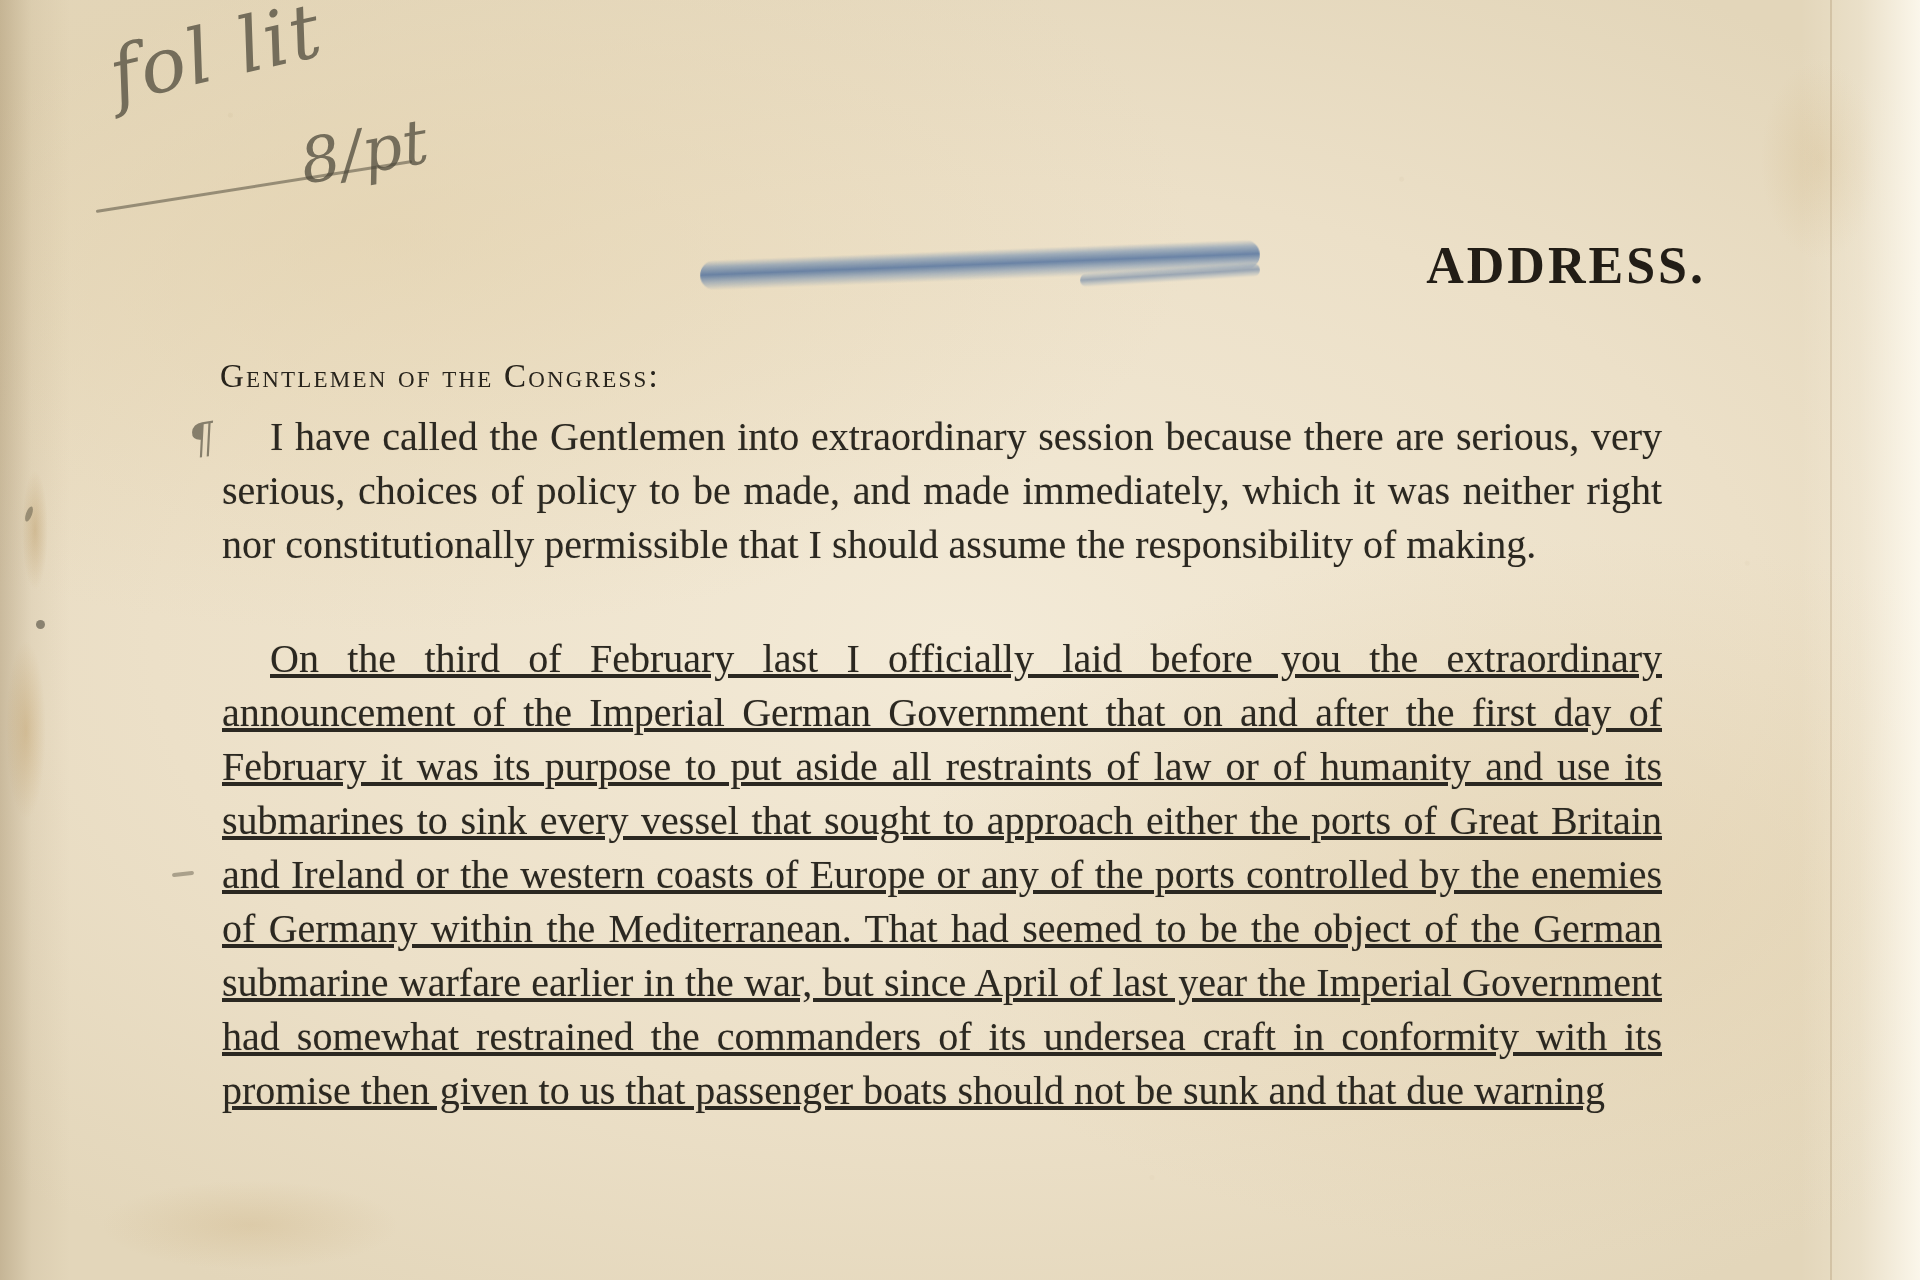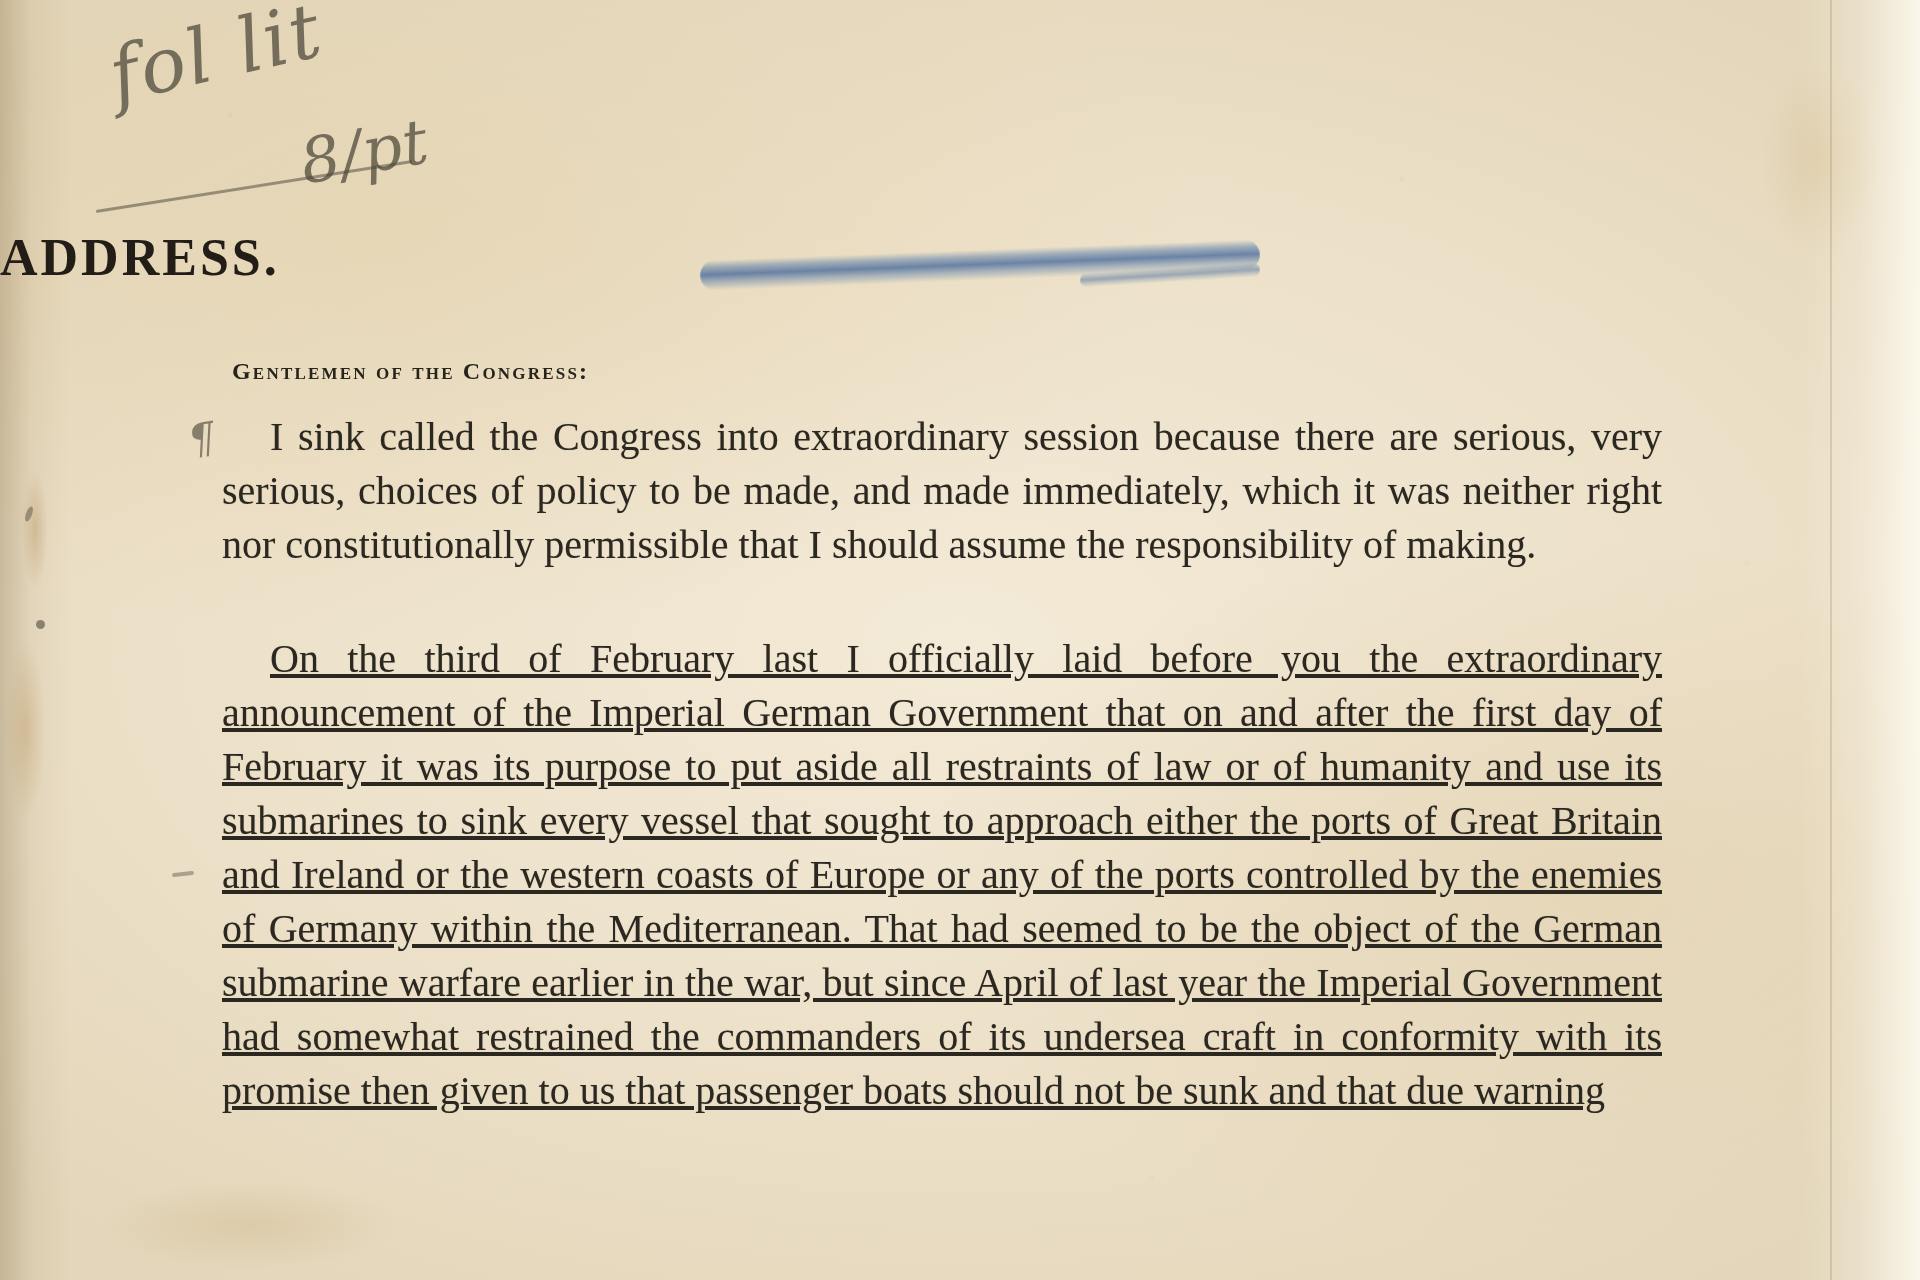--- a/index.html
+++ b/index.html
@@ -143,36 +143,37 @@
 
   
   .doc-body {
     position: absolute;
     left: 0; top: 0;
     width: 1920px;
     color: #2b2922;
   }
   .title {
     position: absolute;
-    left: 0; top: 228px;
+    left: 0; top: 236px;
     width: 1690px;
-    text-align: left;
+    text-align: right;
     font-size: 52px;
     letter-spacing: 3px;
     font-weight: 700;
     color: #241f18;
     font-family: "Liberation Serif", serif;
+    padding-left: 16px;
   }
   .salutation {
     position: absolute;
-    left: 232px; top: 358px;
-    font-size: 24px;
+    left: 220px; top: 358px;
+    font-size: 33px;
     letter-spacing: 2.2px;
     font-variant: small-caps;
-    font-weight: 700;
+    font-weight: 400;
     color: #2a261e;
   }
 
   .para {
     position: absolute;
     left: 222px;
     width: 1440px;
     font-size: 40px;
     line-height: 54px;
     text-align: justify;
@@ -206,21 +207,21 @@
   <div class="handwriting hw-8pt">8/pt</div>
   <div class="handwriting hw-pilcrow">¶</div>
   <div class="hw-tick-a"></div>
   <div class="hw-tick-b"></div>
   <div class="hw-tick-c"></div>
 
   <div class="doc-body">
     <div class="title">ADDRESS.</div>
     <div class="salutation">Gentlemen of the Congress:</div>
 
-    <div class="para p1"><span class="indent"></span><span>I sink called the Congress into extraordinary session because there are serious, very serious, choices of policy to be made, and made immediately, which it was neither right nor constitutionally permissible that I should assume the responsibility of making.</span></div>
+    <div class="para p1"><span class="indent"></span><span>I have called the Gentlemen into extraordinary session because there are serious, very serious, choices of policy to be made, and made immediately, which it was neither right nor constitutionally permissible that I should assume the responsibility of making.</span></div>
 
     <div class="para p2"><span class="indent"></span><span>On the third of February last I officially laid before you the extraordinary announcement of the Imperial German Government that on and after the first day of February it was its purpose to put aside all restraints of law or of humanity and use its submarines to sink every vessel that sought to approach either the ports of Great Britain and Ireland or the western coasts of Europe or any of the ports controlled by the enemies of Germany within the Mediterranean. That had seemed to be the object of the German submarine warfare earlier in the war, but since April of last year the Imperial Government had somewhat restrained the commanders of its undersea craft in conformity with its promise then given to us that passenger boats should not be sunk and that due warning</span></div>
   </div>
 
   <div class="crayon"></div>
   <div class="crayon tail"></div>
 
 </div>
 
 </body></html>

